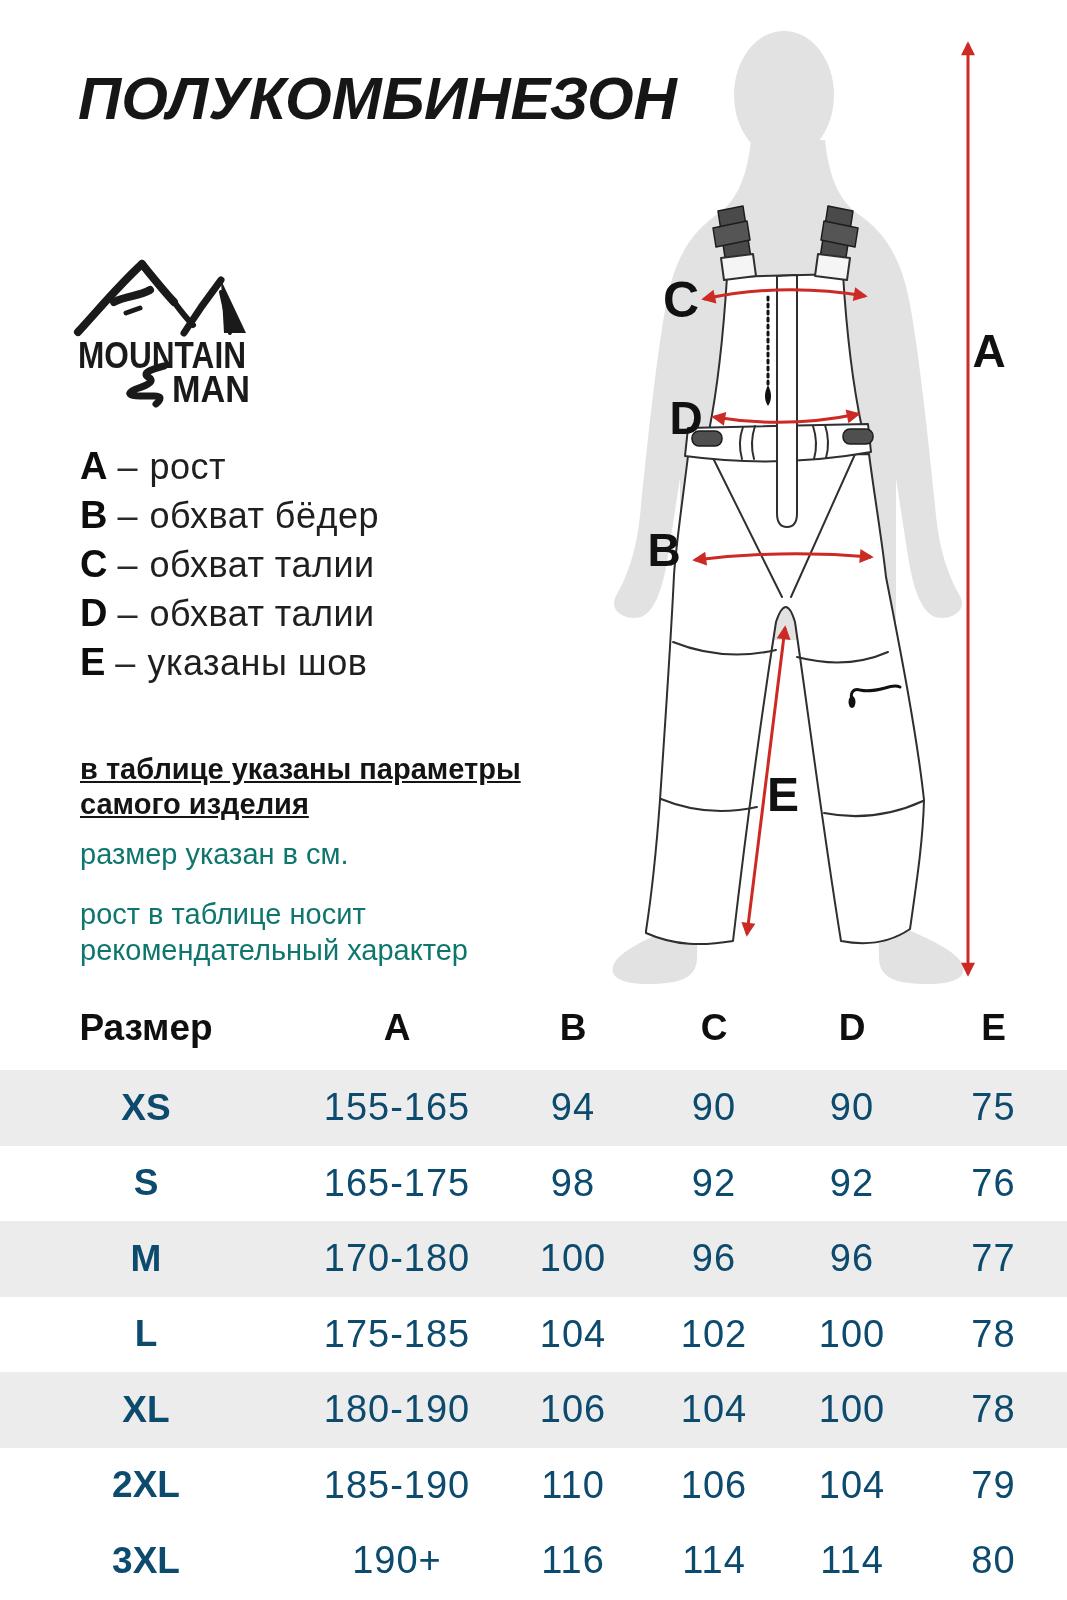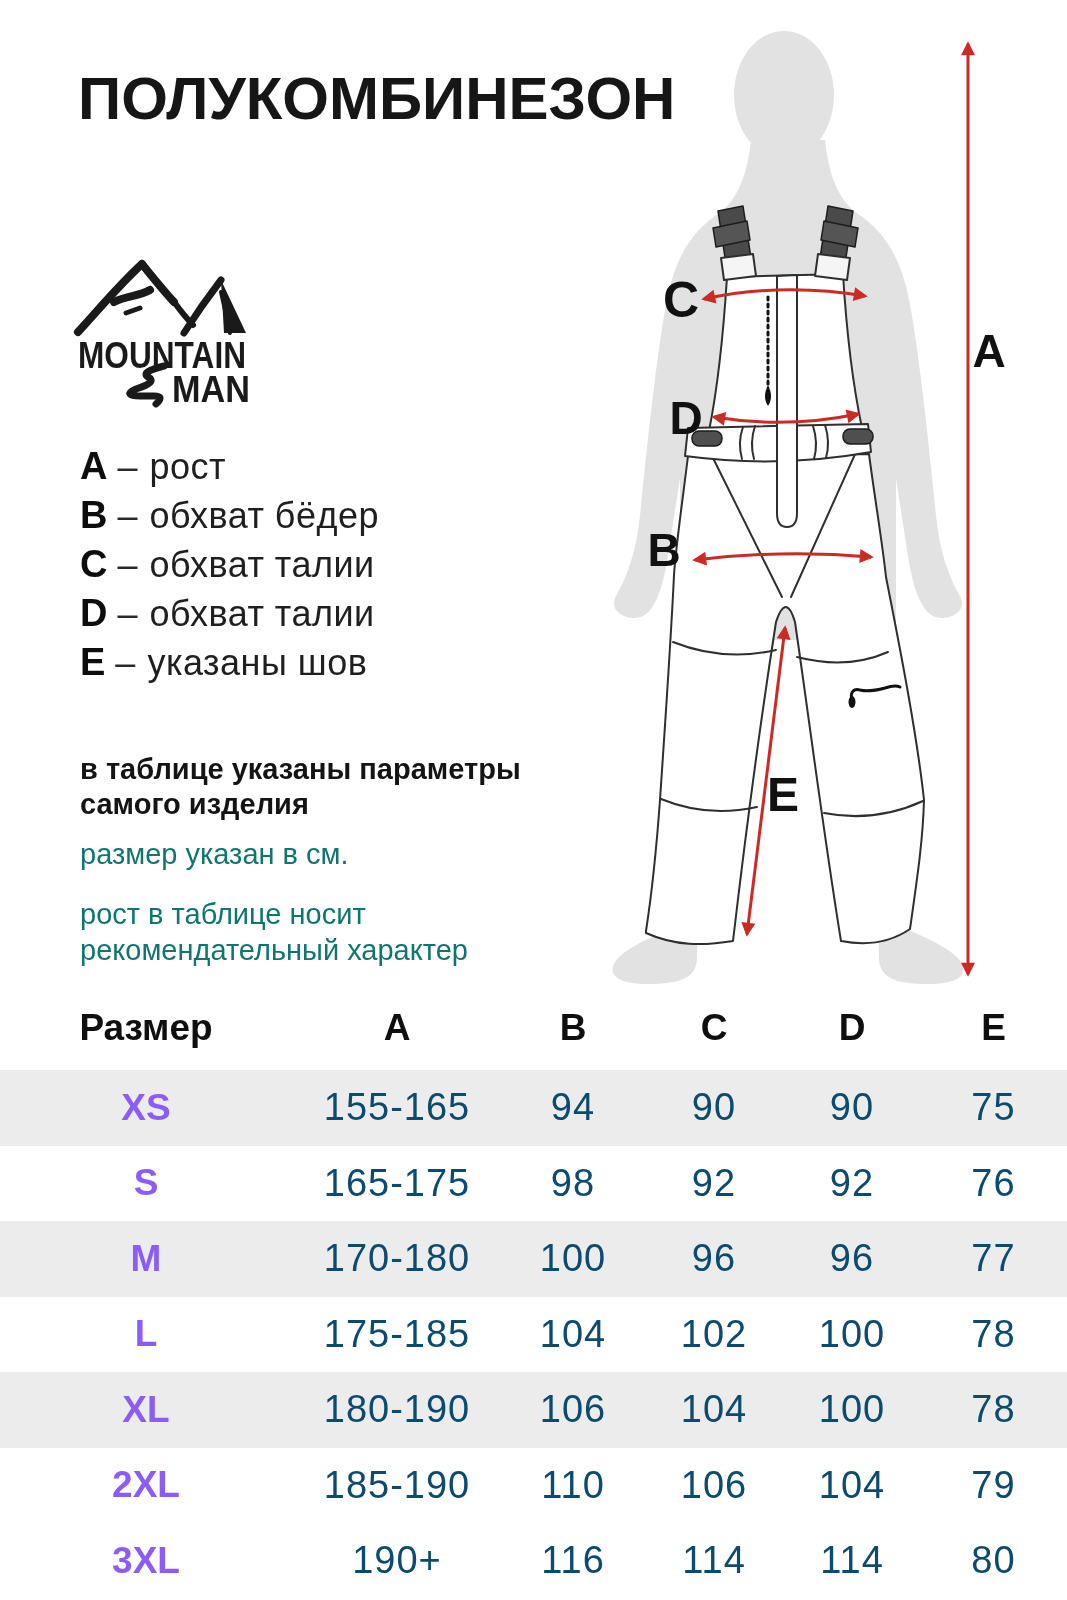--- a/index.html
+++ b/index.html
@@ -1,51 +1,51 @@
 <!DOCTYPE html>
 <html><head>
 <meta charset="utf-8">
 <style>
   html,body{margin:0;padding:0;background:#fff;}
   .page{position:relative;width:1067px;height:1600px;background:#ffffff;overflow:hidden;
         font-family:"Liberation Sans","DejaVu Sans",sans-serif;color:#111;}
 
   
   .title{position:absolute;left:78px;top:64px;font-size:60px;font-weight:bold;
-         letter-spacing:0px;color:#161616;white-space:nowrap;}
+         letter-spacing:0px;color:#161616;white-space:nowrap;font-style:italic;}
 
   
   .logo{position:absolute;left:72px;top:240px;}
 
   
   .legend{position:absolute;left:80px;top:442px;}
   .legend-row{height:49px;display:flex;align-items:center;font-size:36px;color:#1c1c1c;}
   .leg-letter{font-weight:bold;font-size:38px;color:#0d0d0d;}
   .leg-sep{margin:0 12px 0 10px;color:#2a2a2a;}
   .leg-text{font-weight:normal;color:#1f1f1f;letter-spacing:.5px;}
 
   
   .notes{position:absolute;left:80px;top:752px;width:480px;}
-  .note-bold{font-size:29px;line-height:35px;font-weight:bold;color:#141414;}
+  .note-bold{font-size:29px;line-height:35px;font-weight:bold;color:#141414;text-decoration:underline;}
   .note-gray{font-size:29px;line-height:36px;color:#0f766e;margin-top:14px;}
   .note-gray.second{margin-top:24px;}
 
   
   .diagram{position:absolute;left:585px;top:0px;}
 
   
   .size-table{position:absolute;left:0;top:985px;width:1067px;}
   .thead,.trow{display:grid;grid-template-columns:292px 210px 142px 140px 136px 147px;align-items:center;}
   .thead{height:85px;}
   .trow{height:75.5px;}
   .trow.shaded{background:#ececec;}
   .cell{text-align:center;font-size:38px;font-weight:normal;color:#0c4a6e;letter-spacing:1px;}
   .cell.first{}
   .thead .cell{font-weight:bold;font-size:37px;color:#0f0f0f;letter-spacing:0;}
-  .cell.size{font-weight:bold;font-size:37px;color:#8b5cf6;letter-spacing:0;}
+  .cell.size{font-weight:bold;font-size:37px;color:#0c4a6e;letter-spacing:0;}
 </style>
 </head>
 <body>
 
 <div class="page">
 
   <div class="title">ПОЛУКОМБИНЕЗОН</div>
 
   <svg class="logo" width="256" height="178" viewBox="0 0 256 178">
     <g stroke="#1a1a1a" fill="none" stroke-linecap="round" stroke-linejoin="round">

